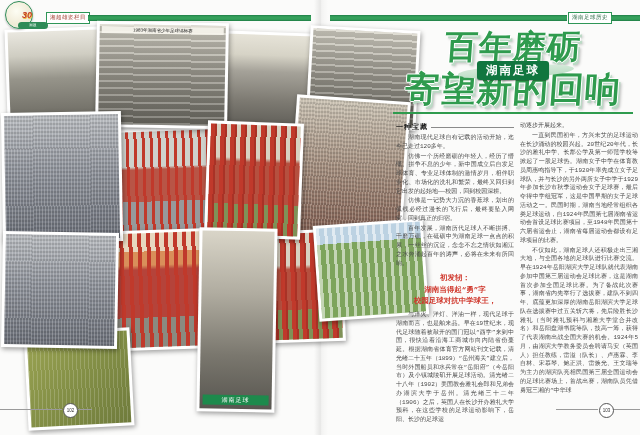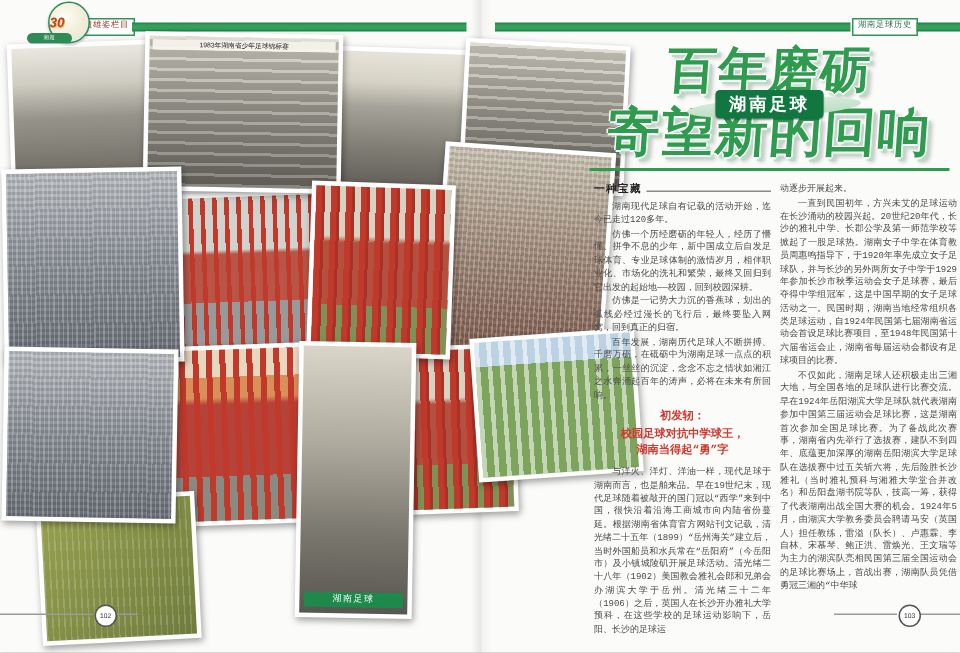--- a/index.html
+++ b/index.html
@@ -8,24 +8,24 @@
   
   .hdr-bar{position:absolute;height:6px;
     background:linear-gradient(180deg,#1f7d46 0%,#35a05b 30%,#35a05b 70%,#1f7d46 100%);}
   #bar-left{left:88px;top:15px;width:223px;}
   #bar-right{left:330px;top:15px;width:237px;}
   #bar-right2{left:611px;top:15px;width:29px;}
   .hdr-label{position:absolute;top:12px;background:#fff;border:1px solid #2f9657;
     font-size:5.5px;line-height:1;padding:2px 3px;letter-spacing:.5px;white-space:nowrap;}
   #label-left{left:46px;color:#a03b2e;}
   #label-right{left:568px;color:#2b6b45;}
-  #logo{position:absolute;left:32px;top:1px;width:26px;height:26px;border-radius:50%;
+  #logo{position:absolute;left:5px;top:1px;width:26px;height:26px;border-radius:50%;
     background:radial-gradient(circle at 40% 35%,#fdfdf4 0%,#f1ecd8 55%,#dfe8d8 100%);
     border:1.5px solid #2e8b57;box-shadow:0 1px 2px rgba(0,0,0,.25);
-    display:flex;align-items:center;justify-content:flex-start;z-index:6;}
+    display:flex;align-items:center;justify-content:flex-end;z-index:6;}
   #logo .n30{font-size:9px;font-weight:bold;font-style:italic;color:#c33b2a;
     text-shadow:.5px .5px 0 #f0c040;}
   #logo-sub{position:absolute;left:18px;top:22px;width:30px;height:7px;background:#2e8b57;
     border-radius:4px;color:#fff;font-size:3.5px;line-height:7px;text-align:center;z-index:7;
     letter-spacing:.5px;}
   
   #fold{position:absolute;left:314px;top:0;width:14px;height:435px;z-index:1;
     background:linear-gradient(90deg,rgba(0,0,0,0) 0%,rgba(0,0,0,.08) 45%,rgba(0,0,0,.03) 55%,rgba(0,0,0,0) 100%);}
   
   .photo{position:absolute;background:#fff;padding:3px;box-shadow:1px 2px 5px rgba(0,0,0,.38);z-index:2;}
@@ -190,22 +190,22 @@
     <div class="subhead">
       <b>一种宝藏</b>
       <span class="rule"></span>
     </div>
     <p>湖南现代足球自有记载的活动开始，迄今已走过120多年。</p>
     <p>仿佛一个历经磨砺的年轻人，经历了懵懂、拼争不息的少年，新中国成立后自发足球体育、专业足球体制的激情岁月，相伴职业化、市场化的洗礼和繁荣，最终又回归到它出发的起始地——校园，回到校园深耕。</p>
     <p>仿佛是一记势大力沉的香蕉球，划出的弧线必经过漫长的飞行后，最终要坠入网窝，回到真正的归宿。</p>
     <p>百年发展，湖南历代足球人不断拼搏、千磨万砺，在砥砺中为湖南足球一点点的积累，一丝丝的沉淀，念念不忘之情状如湘江之水奔涌起百年的涛声，必将在未来有所回响。</p>
     <div class="red-head">
       <div>初发轫：</div>
+      <div>湖南当得起“勇”字</div>
       <div>校园足球对抗中学球王，</div>
-      <div>湖南当得起“勇”字</div>
     </div>
     <p>与洋火、洋灯、洋油一样，现代足球于湖南而言，也是舶来品。早在19世纪末，现代足球随着被敲开的国门冠以“西学”来到中国，很快沿着沿海工商城市向内陆省份蔓延。根据湖南省体育官方网站刊文记载，清光绪二十五年（1899）“岳州海关”建立后，当时外国船员和水兵常在“岳阳府”（今岳阳市）及小镇城陵矶开展足球活动。清光绪二十八年（1902）美国教会雅礼会郎和兄弟会办湖滨大学于岳州。清光绪三十二年（1906）之后，英国人在长沙开办雅礼大学预科，在这些学校的足球运动影响下，岳阳、长沙的足球运</p>
   </div>
 
   <div id="col-right" class="col">
     <p style="text-indent:0;">动逐步开展起来。</p>
     <p>一直到民国初年，方兴未艾的足球运动在长沙涌动的校园兴起。20世纪20年代，长沙的雅礼中学、长郡公学及第一师范学校等掀起了一股足球热。湖南女子中学在体育教员周惠鸣指导下，于1920年率先成立女子足球队，并与长沙的另外两所女子中学于1929年参加长沙市秋季运动会女子足球赛，最后夺得中学组冠军，这是中国早期的女子足球活动之一。民国时期，湖南当地经常组织各类足球运动，自1924年民国第七届湖南省运动会首设足球比赛项目，至1948年民国第十六届省运会止，湖南省每届运动会都设有足球项目的比赛。</p>
     <p>不仅如此，湖南足球人还积极走出三湘大地，与全国各地的足球队进行比赛交流。早在1924年岳阳湖滨大学足球队就代表湖南参加中国第三届运动会足球比赛，这是湖南首次参加全国足球比赛。为了备战此次赛事，湖南省内先举行了选拔赛，建队不到四年、底蕴更加深厚的湖南岳阳湖滨大学足球队在选拔赛中过五关斩六将，先后险胜长沙雅礼（当时雅礼预科与湘雅大学堂合并改名）和岳阳盘湖书院等队，技高一筹，获得了代表湖南出战全国大赛的机会。1924年5月，由湖滨大学教务委员会聘请马安（英国人）担任教练，雷溢（队长）、卢惠霖、李自林、宋慕琴、鲍正洪、雷焕光、王文瑞等为主力的湖滨队亮相民国第三届全国运动会的足球比赛场上，首战出赛，湖南队员凭借勇冠三湘的“中华球</p>
   </div>
 

